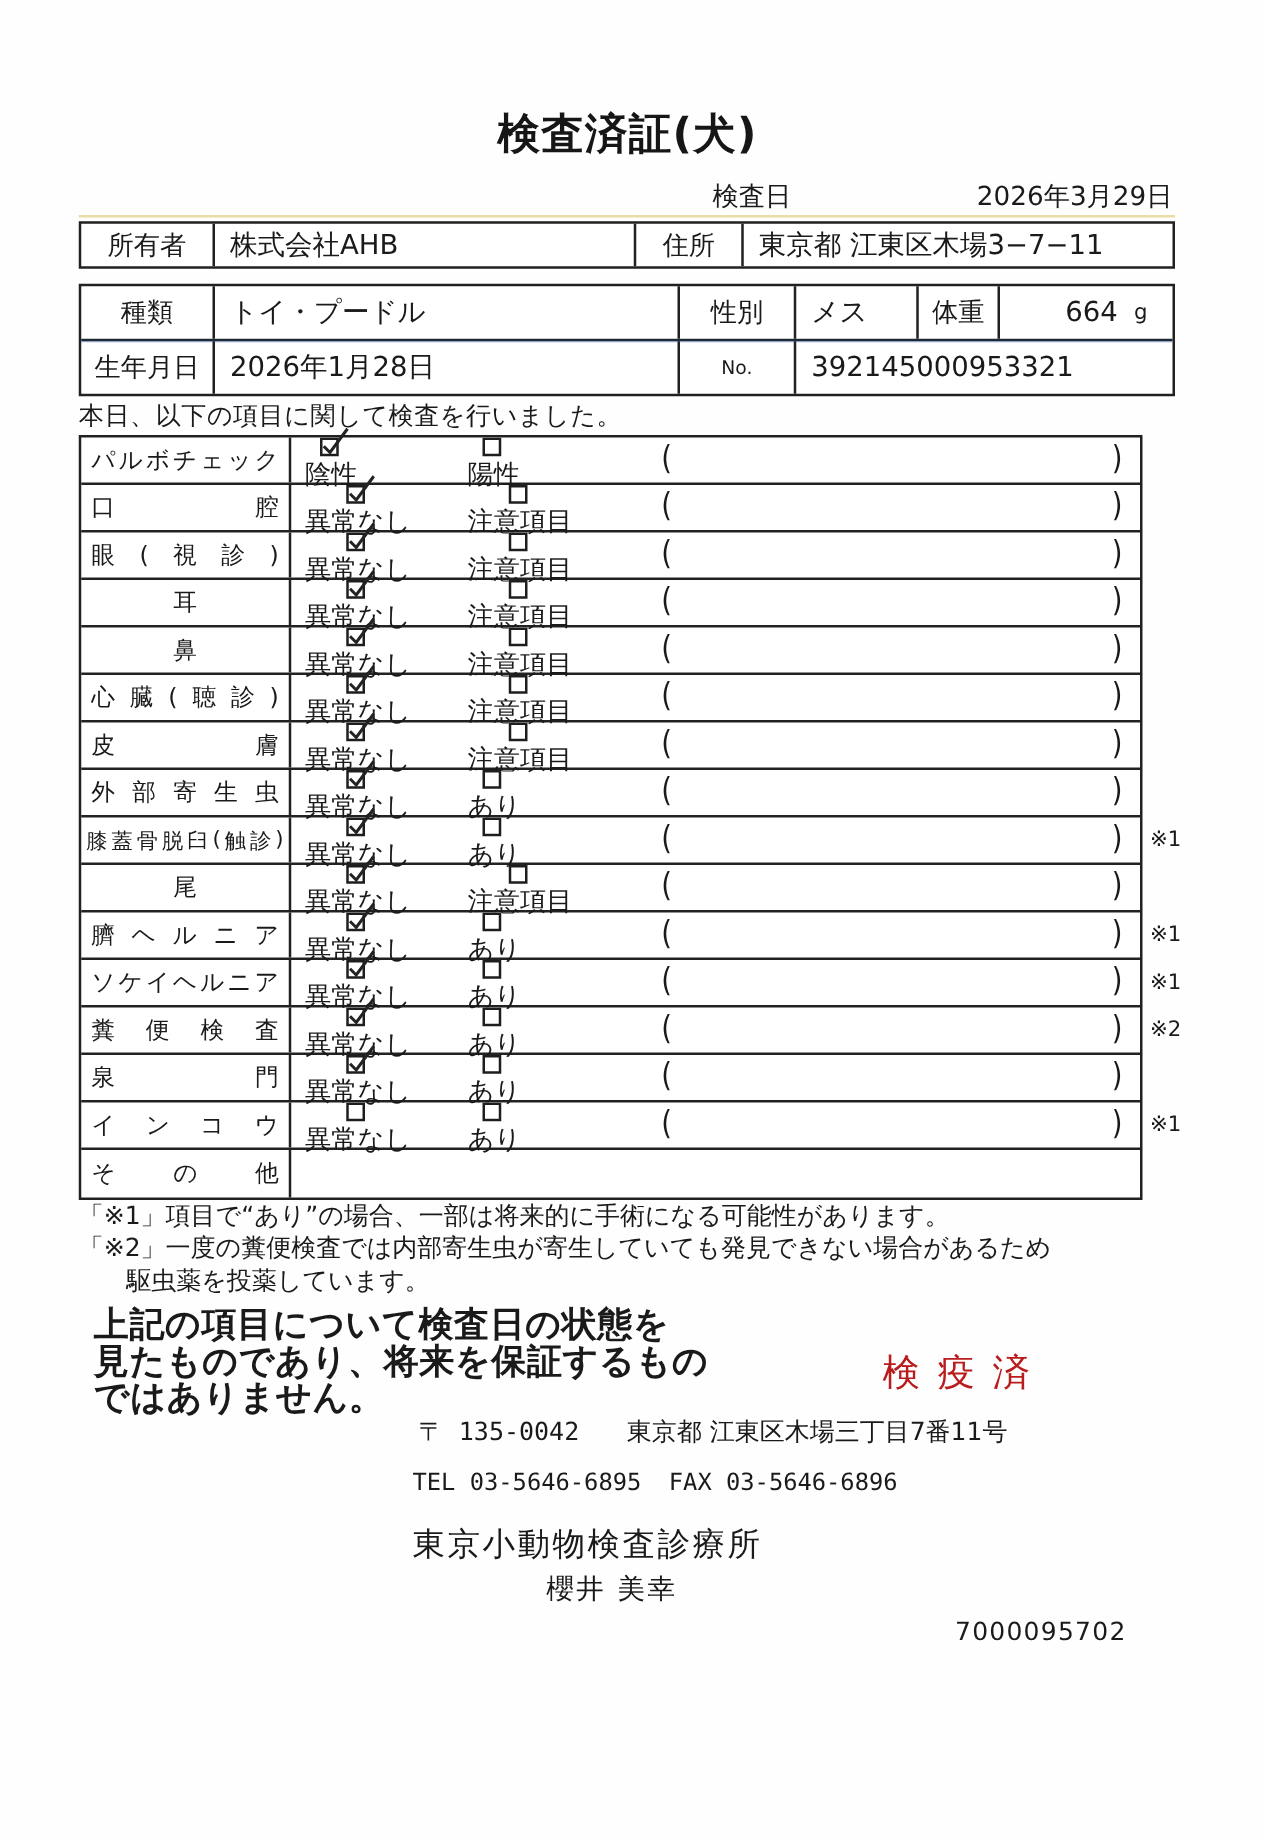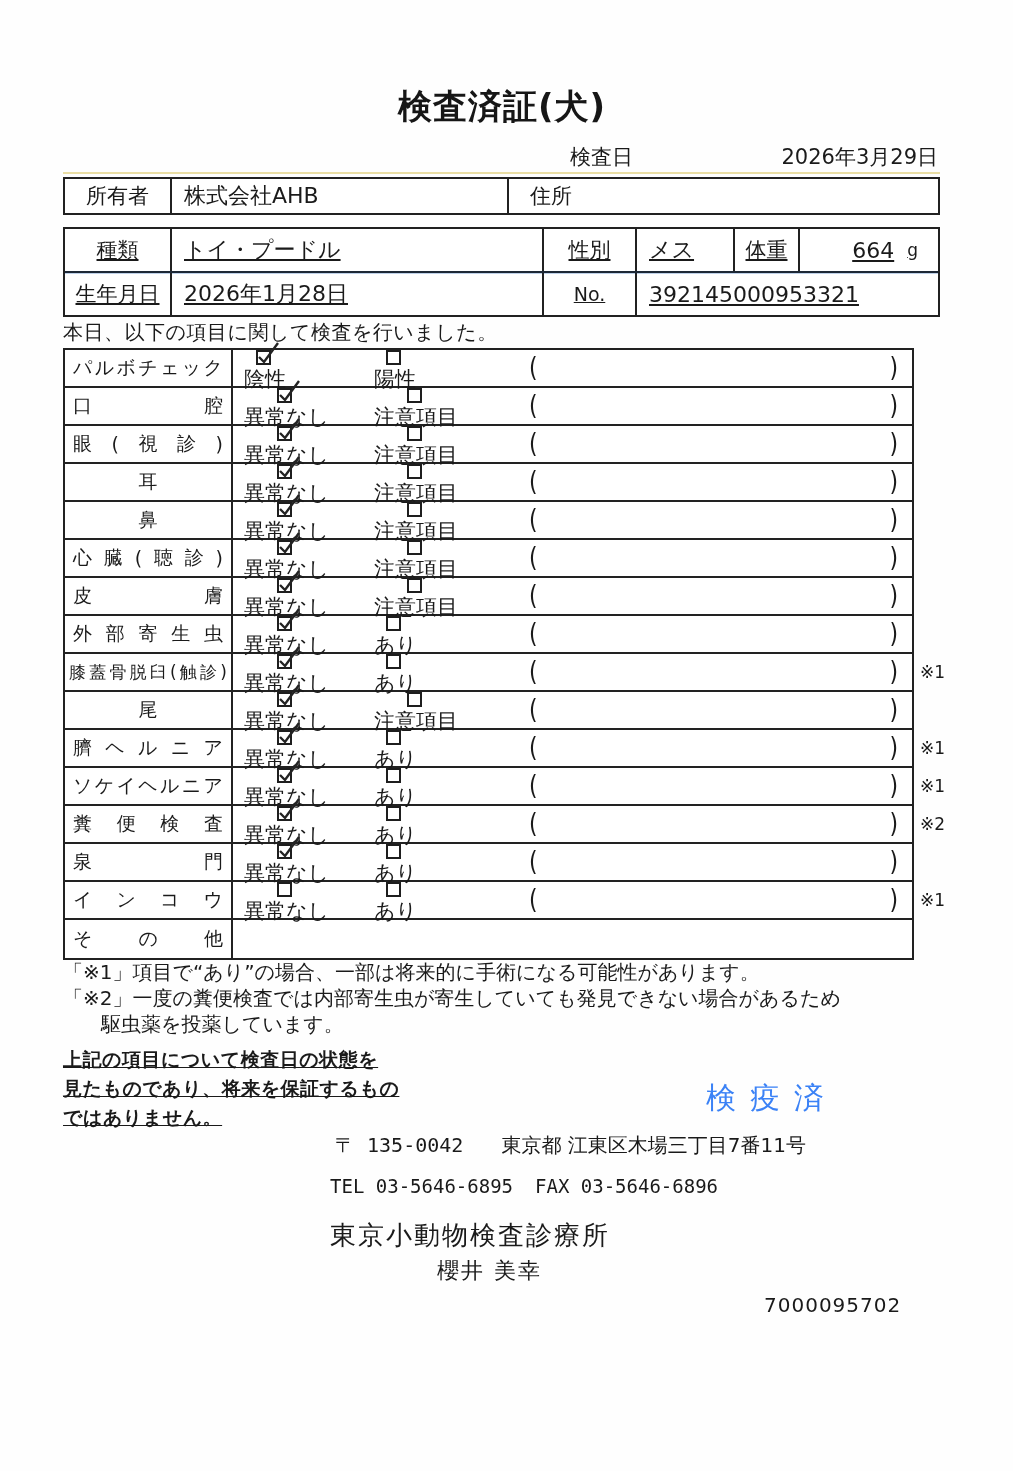--- a/index.html
+++ b/index.html
@@ -12,37 +12,37 @@
   .title{position:absolute;left:398px;top:84px;margin:0;font-size:34px;font-weight:600;letter-spacing:1px;color:#161616;}
   .insp-date{position:absolute;left:570px;top:143px;width:368px;display:flex;justify-content:space-between;font-size:21px;font-weight:500;}
   
   .art{position:absolute;left:63px;width:877px;height:2px;pointer-events:none;}
   .art-y{top:172px;background:#d9c35a;opacity:.55;}
   .art-b{top:313px;background:#8aadd6;opacity:.5;}
   
   .htable{position:absolute;left:63px;border:2px solid #212121;box-sizing:border-box;background:#fff;}
   .t1{top:177px;width:877px;height:38px;display:flex;}
   .t2{top:227px;width:877px;height:90px;display:flex;flex-direction:column;}
-  .t2row{display:flex;flex:1;text-decoration:underline;}
+  .t2row{display:flex;flex:1;}
   .t2row.first{border-bottom:2px solid #1d2836;box-shadow:0 1px 0 rgba(110,150,205,.45);}
   .cell{display:flex;align-items:center;box-sizing:border-box;overflow:hidden;white-space:nowrap;}
   .cell+.cell{border-left:2px solid #212121;}
   .lab{justify-content:center;font-size:21px;font-weight:500;}
   .val{padding-left:12px;font-size:22px;font-weight:500;}
   .w105{width:105px;flex:none;}
   .w337{width:337px;flex:none;}
   .w325{width:372px;flex:none;}
   .w86{width:86px;flex:none;}
   .w89{width:93px;flex:none;}
   .w98{width:98px;flex:none;}
   .w65{width:65px;flex:none;}
   .grow{flex:1;}
   .weight-cell{justify-content:flex-end;padding-right:20px;}
   .weight-cell .unit{font-size:17px;margin-left:13px;}
-  .no-lab{font-size:19px;}
+  .no-lab{font-size:15px;}
   
   .intro{position:absolute;left:63px;top:319px;font-size:20px;font-weight:500;letter-spacing:.5px;}
   
   .ctable{position:absolute;left:63px;top:348px;width:851px;border:2px solid #212121;box-sizing:border-box;background:#fff;}
   .crow{position:relative;display:flex;height:38px;box-sizing:border-box;}
   .crow:not(:last-child){border-bottom:2px solid #222;}
   .clabel{width:168px;flex:none;box-sizing:border-box;border-right:2px solid #212121;
           display:flex;justify-content:space-between;align-items:center;
           padding:0 8px;font-size:19px;font-weight:500;}
   .clabel.single{justify-content:center;}
@@ -56,22 +56,22 @@
   .tick{position:absolute;left:-3px;top:-11px;width:27px;height:27px;overflow:visible;}
   .tick path{fill:none;stroke:#232323;stroke-width:2.4;}
   .paren{position:absolute;top:50%;transform:translateY(-54%) scaleY(1.2);font-size:22px;font-weight:500;}
   .paren.open{left:296px;}
   .paren.close{right:14px;}
   .refnote{position:absolute;left:calc(100% + 8px);top:50%;transform:translateY(-50%);font-size:17px;font-weight:500;white-space:nowrap;}
   
   .notes{position:absolute;left:63px;top:959px;font-size:20px;font-weight:500;line-height:26px;}
   .notes .indent{padding-left:38px;}
   
-  .disclaimer{position:absolute;left:63px;top:1045px;font-size:19px;font-weight:600;line-height:29px;letter-spacing:.5px;text-decoration:underline;}
-  .stamp{position:absolute;left:706px;top:1078px;font-size:30px;font-weight:500;letter-spacing:14px;color:#3b82f6;}
+  .disclaimer{position:absolute;left:75px;top:1045px;font-size:28px;font-weight:600;line-height:29px;letter-spacing:.5px;}
+  .stamp{position:absolute;left:706px;top:1078px;font-size:30px;font-weight:500;letter-spacing:14px;color:#b91c1c;}
   
   .addr{position:absolute;left:335px;top:1132px;display:flex;font-size:20px;font-weight:500;}
   .addr .postal{font-family:"DejaVu Sans Mono","Liberation Mono",monospace;margin-right:38px;}
   .telfax{position:absolute;left:330px;top:1175px;display:flex;font-family:"DejaVu Sans Mono","Liberation Mono",monospace;font-size:19px;}
   .telfax .fax{margin-left:22px;}
   .clinic{position:absolute;left:330px;top:1218px;font-size:26px;font-weight:500;letter-spacing:2px;}
   .examiner{position:absolute;left:437px;top:1256px;font-size:22px;font-weight:500;letter-spacing:2px;}
   .docnum{position:absolute;left:764px;top:1293px;font-size:20px;font-weight:500;letter-spacing:1px;}
 </style>
 </head>
@@ -86,20 +86,21 @@
     <span>2026年3月29日</span>
   </div>
 
   <div class="art art-y"></div>
   <div class="art art-b"></div>
 
   <div class="htable t1">
     <div class="cell lab w105">所有者</div>
     <div class="cell val w337">株式会社AHB</div>
     <div class="cell lab w86">住所</div>
+    <div class="cell val grow">東京都 江東区木場3−7−11</div>
   </div>
 
   <div class="htable t2">
     <div class="t2row first">
       <div class="cell lab w105">種類</div>
       <div class="cell val w325">トイ・プードル</div>
       <div class="cell lab w89">性別</div>
       <div class="cell val w98">メス</div>
       <div class="cell lab w65">体重</div>
       <div class="cell val grow weight-cell">

